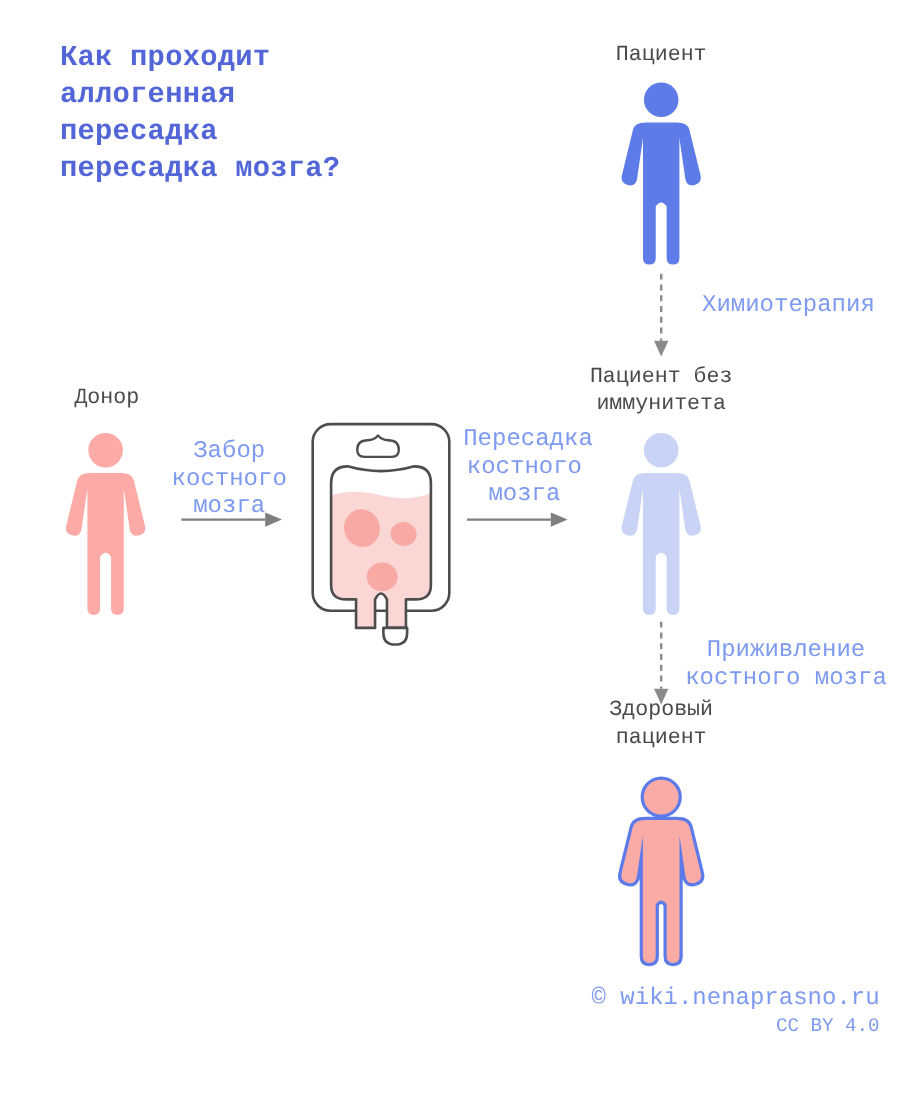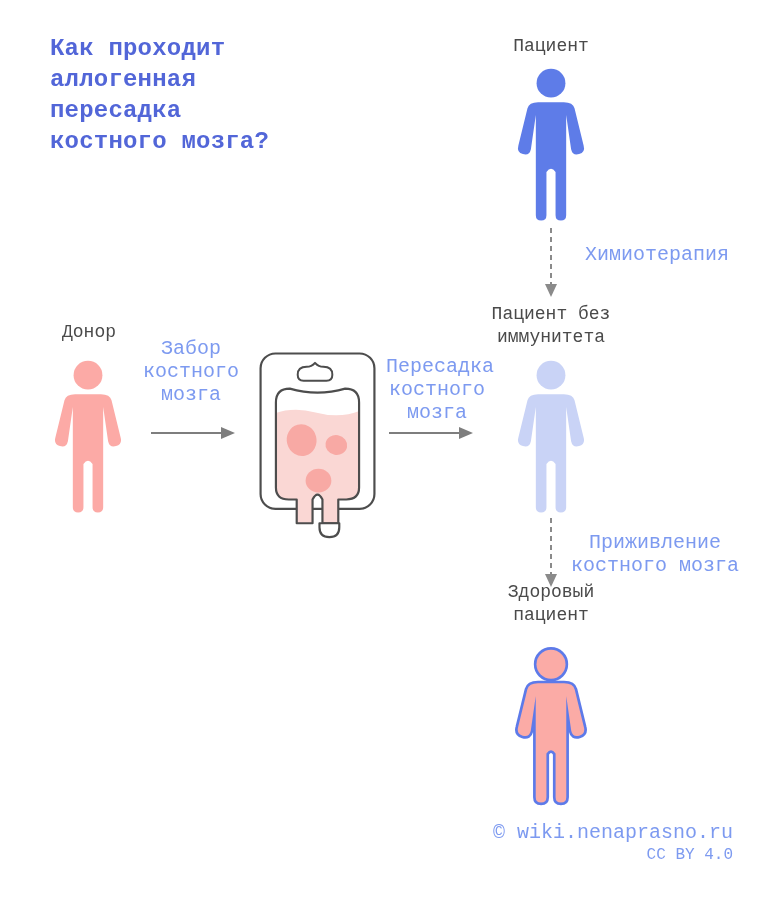--- a/index.html
+++ b/index.html
@@ -54,21 +54,21 @@
       <clipPath id="bagclip">
           <use href="#bag-inner"></use>
         </clipPath>
     </defs>
   </svg>
 
   <div class="abs title" style="left:50px;top:33px;width:260px;">
     <div>Как проходит</div>
     <div>аллогенная</div>
     <div>пересадка</div>
-    <div>костного мозга?</div>
+    <div>пересадка мозга?</div>
   </div>
 
   <div class="abs label" style="left:451px;top:35px;width:200px;">Пациент</div>
   <svg class="abs fig-blue" style="left:513px;top:68px;" width="76" height="154" viewBox="0 0 100 203">
     <use href="#person" fill="currentColor"></use>
   </svg>
 
   <svg class="abs" style="left:543px;top:228px;" width="16" height="70" viewBox="0 0 16 70">
     <line x1="8" y1="0" x2="8" y2="56" stroke="#8a8a8a" stroke-width="2" stroke-dasharray="5 4"></line>
     <polygon points="2,56 14,56 8,69" fill="#8a8a8a"></polygon>
@@ -81,21 +81,21 @@
   </div>
   <svg class="abs fig-lavender" style="left:513px;top:360px;" width="76" height="154" viewBox="0 0 100 203">
     <use href="#person" fill="currentColor"></use>
   </svg>
 
   <div class="abs label" style="left:19px;top:321px;width:140px;text-align:center;">Донор</div>
   <svg class="abs fig-pink" style="left:50px;top:360px;" width="76" height="154" viewBox="0 0 100 203">
     <use href="#person" fill="currentColor"></use>
   </svg>
 
-  <div class="abs step" style="left:140px;top:337px;width:102px;">
+  <div class="abs step" style="left:140px;top:365px;width:102px;">
     <div>Забор</div>
     <div>костного</div>
     <div>мозга</div>
   </div>
   <svg class="abs" style="left:151px;top:426px;" width="84" height="14" viewBox="0 0 84 14">
     <line x1="0" y1="7" x2="70" y2="7" stroke="#7e7e7e" stroke-width="2"></line>
     <polygon points="70,1 70,13 84,7" fill="#7e7e7e"></polygon>
   </svg>
 
   <svg class="abs" style="left:258px;top:351px;" width="119" height="198" viewBox="0 0 120 200">

